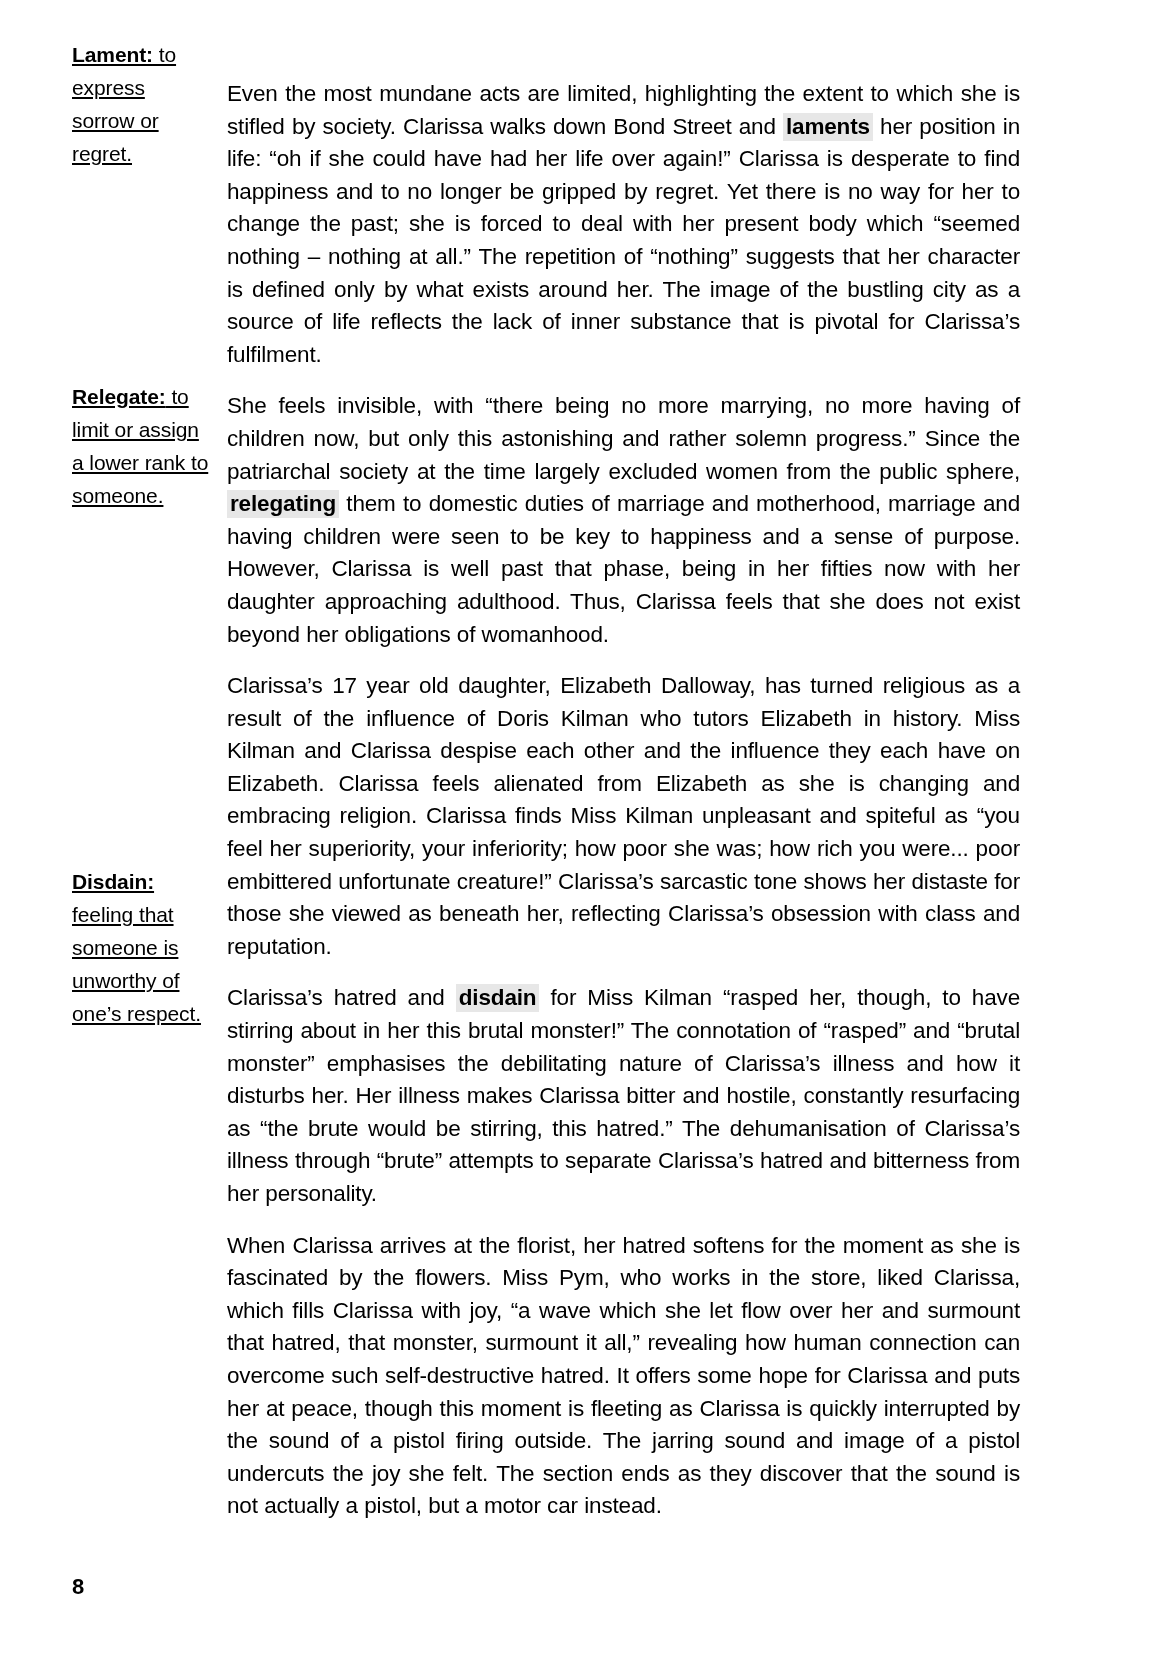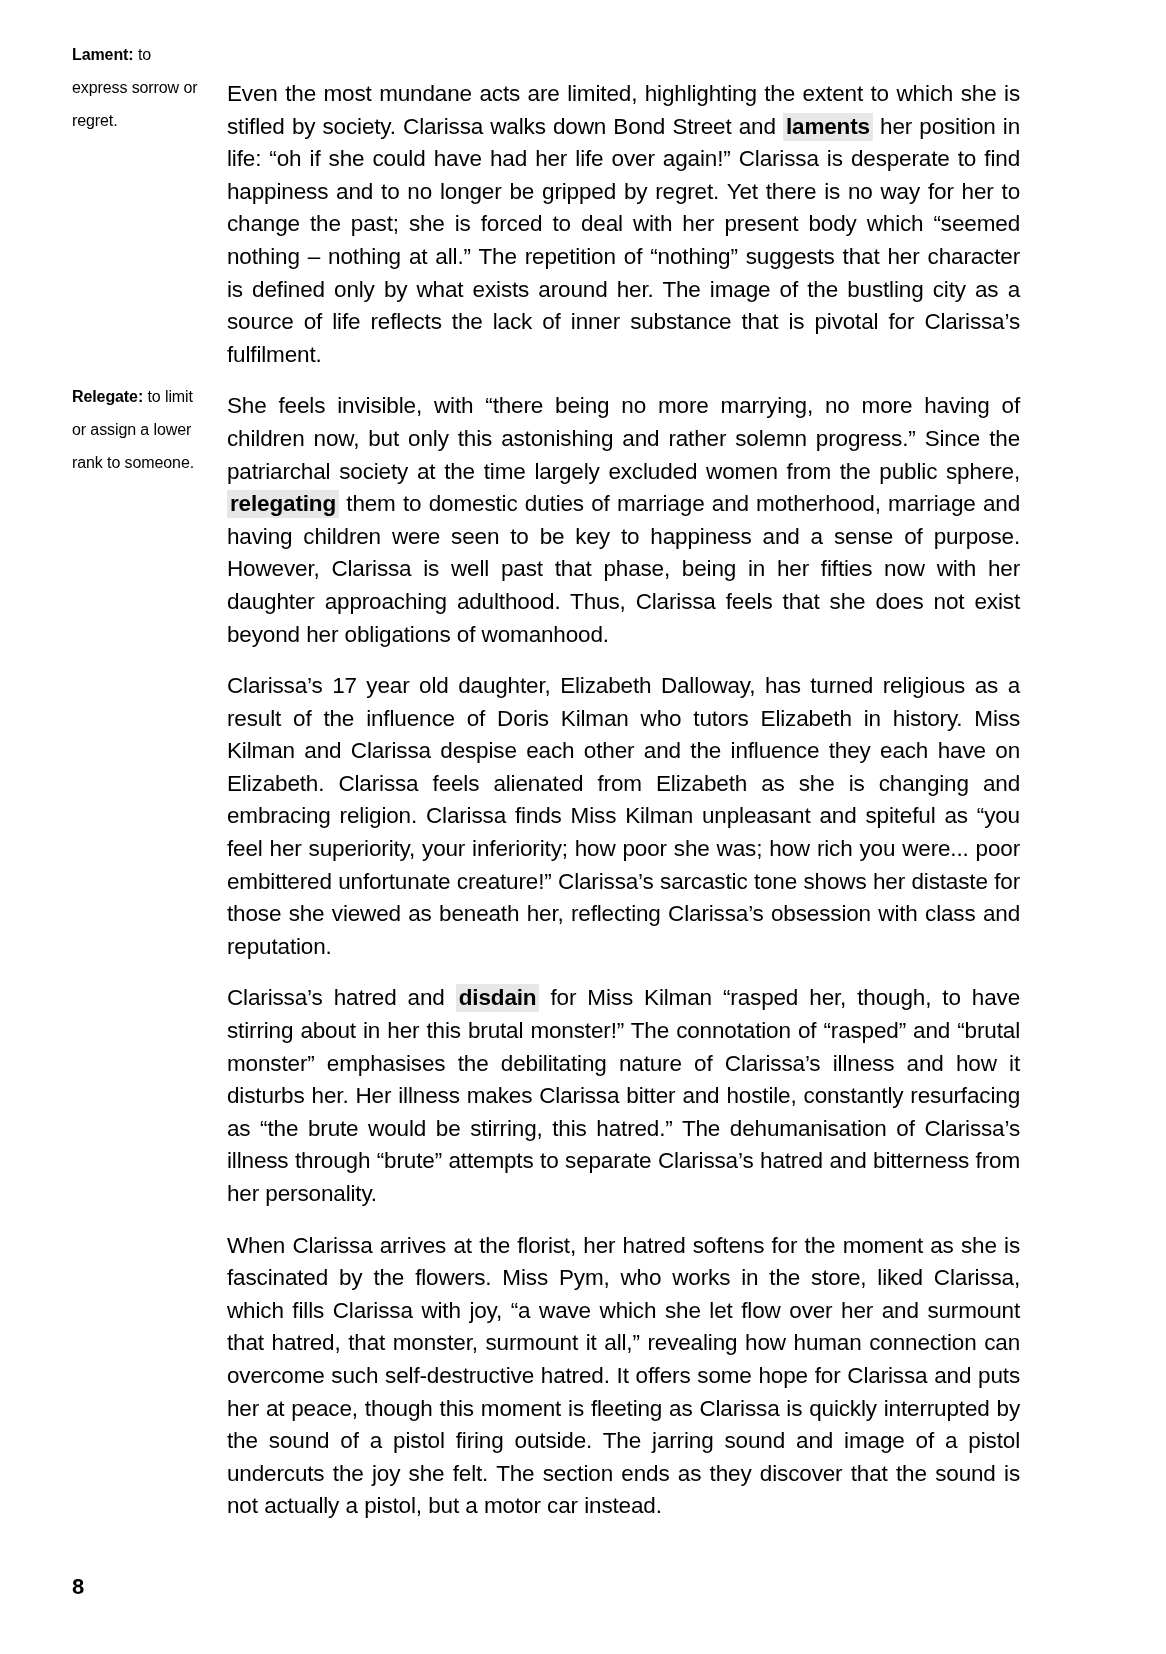--- a/index.html
+++ b/index.html
@@ -42,25 +42,26 @@
     left: 227px;
     top: 78px;
     width: 805px;
   }
 
   
   .note {
     position: absolute;
     left: 0;
     width: 138px;
-    font-size: 16px;
+    font-size: 21px;
     line-height: 33px;
     color: #000;
     text-align: left;
     letter-spacing: -0.1px;
+    text-decoration: underline;
   }
   .note .term {
     font-weight: bold;
   }
 
   
   .para {
     font-size: 22.5px;
     line-height: 32.6px;
     text-align: justify;
@@ -108,20 +109,21 @@
 </head>
 <body>
 
 <div class="page">
 
   <div class="content">
 
     <div class="margin-col" id="margin-col">
         <div class="note" style="top: 38px;"><span class="term">Lament:</span><span> to express sorrow or regret.</span></div>
         <div class="note" style="top: 380px;"><span class="term">Relegate:</span><span> to limit or assign a lower rank to someone.</span></div>
+        <div class="note" style="top: 865px;"><span class="term">Disdain:</span><span> feeling that someone is unworthy of one’s respect.</span></div>
       </div>
 
     <div class="body-col" id="body-col">
         <p class="para"><span>Even the most mundane acts are limited, highlighting the extent to which she is stifled by society.  Clarissa walks down Bond Street and </span><span class="hl">laments</span><span> her position in life: “oh if she could have had her life over again!”  Clarissa is desperate to find happiness and to no longer be gripped by regret. Yet there is no way for her to change the past; she is forced to deal with her present body which “seemed nothing – nothing at all.” The repetition of “nothing” suggests that her character is defined only by what exists around her.  The image of the bustling city as a source of life reflects the lack of inner substance that is pivotal for Clarissa’s fulfilment.</span></p>
         <p class="para"><span>She feels invisible, with “there being no more marrying, no more having of children now, but only this astonishing and rather solemn progress.”  Since the patriarchal society at the time largely excluded women from the public sphere, </span><span class="hl">relegating</span><span> them to domestic duties of marriage and motherhood, marriage and having children were seen to be key to happiness and a sense of purpose. However, Clarissa is well past that phase, being in her fifties now with her daughter approaching adulthood.  Thus, Clarissa feels that she does not exist beyond her obligations of womanhood.</span></p>
         <p class="para"><span>Clarissa’s 17 year old daughter, Elizabeth Dalloway, has turned religious as a result of the influence of Doris Kilman who tutors Elizabeth in history. Miss Kilman and Clarissa despise each other and the influence they each have on Elizabeth.   Clarissa feels alienated from Elizabeth as she is changing and embracing religion.  Clarissa finds Miss Kilman unpleasant and spiteful as “you feel her superiority, your inferiority; how poor she was; how rich you were... poor embittered unfortunate creature!”  Clarissa’s sarcastic tone shows her distaste for those she viewed as beneath her, reflecting Clarissa’s obsession with class and reputation.</span></p>
         <p class="para"><span>Clarissa’s hatred and </span><span class="hl">disdain</span><span> for Miss Kilman “rasped her, though, to have stirring about in her this brutal monster!”  The connotation of “rasped” and “brutal monster” emphasises the debilitating nature of Clarissa’s illness and how it disturbs her.  Her illness makes Clarissa bitter and hostile, constantly resurfacing as “the brute would be stirring, this hatred.”  The dehumanisation of Clarissa’s illness through “brute” attempts to separate Clarissa’s hatred and bitterness from her personality.</span></p>
         <p class="para"><span>When Clarissa arrives at the florist, her hatred softens for the moment as she is fascinated by the flowers. Miss Pym, who works in the store, liked Clarissa, which fills Clarissa with joy, “a wave which she let flow over her and surmount that hatred, that monster, surmount it all,” revealing how human connection can overcome such self-destructive hatred.  It offers some hope for Clarissa and puts her at peace, though this moment is fleeting as Clarissa is quickly interrupted by the sound of a pistol firing outside. The jarring sound and image of a pistol undercuts the joy she felt.  The section ends as they discover that the sound is not actually a pistol, but a motor car instead.</span></p>
       </div>
 

